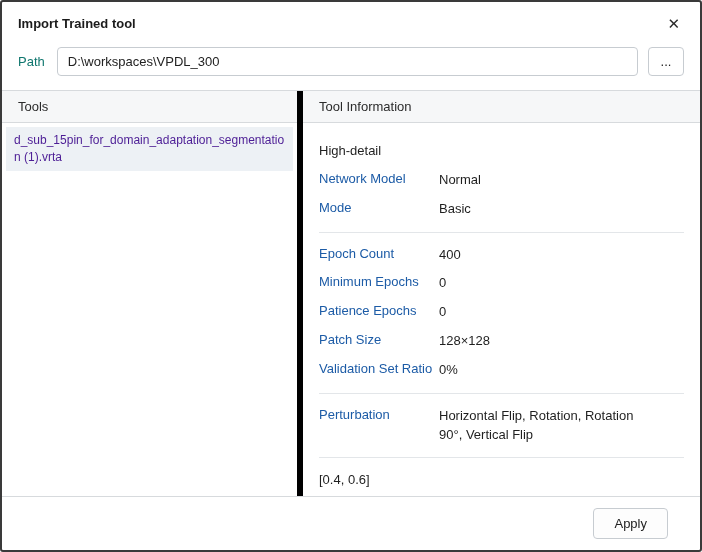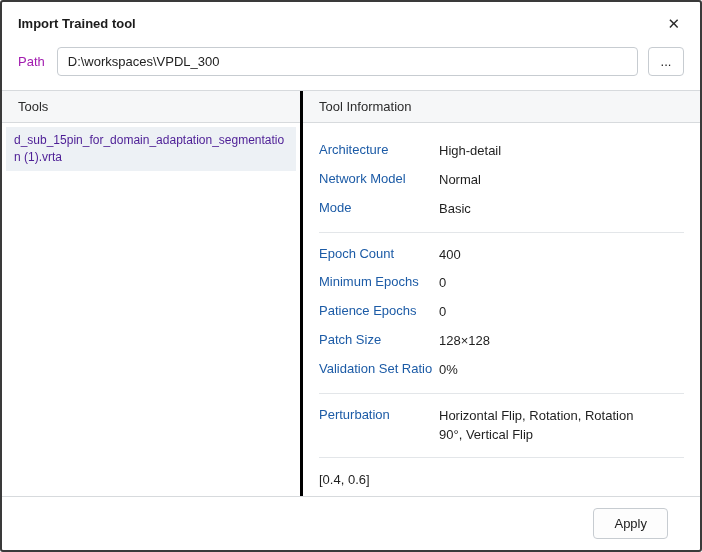--- a/index.html
+++ b/index.html
@@ -21,21 +21,21 @@
   .close-btn {
     font-size: 15px; color: #2b2b2b; cursor: pointer;
     line-height: 1; padding: 2px 4px; background: none; border: none;
     font-family: "Liberation Sans", sans-serif;
   }
   
   .path-row {
     display: flex; align-items: center;
     padding: 4px 16px 14px 16px;
   }
-  .path-label { font-size: 13px; color: #a21caf; margin-right: 12px; }
+  .path-label { font-size: 13px; color: #0f766e; margin-right: 12px; }
   .path-input {
     flex: 1; font-size: 13px; color: #222;
     border: 1px solid #c7ccd1; border-radius: 4px;
     padding: 6px 10px; background: #fff;
     font-family: "Liberation Sans", sans-serif;
   }
   .browse-btn {
     width: 36px; margin-left: 10px;
     font-size: 13px; color: #222;
     border: 1px solid #c7ccd1; border-radius: 4px;
@@ -43,21 +43,21 @@
     font-family: "Liberation Sans", sans-serif;
   }
   
   .panels {
     flex: 1; display: flex;
     border-top: 1px solid #d7dadd;
     border-bottom: 1px solid #d7dadd;
     min-height: 0;
   }
   .left-panel {
-    width: 301px; border-right: 3px solid #000000;
+    width: 301px; border-right: 6px solid #000000;
     display: flex; flex-direction: column;
   }
   .right-panel { flex: 1; display: flex; flex-direction: column; }
   .panel-header {
     background: #f6f7f8;
     border-bottom: 1px solid #d7dadd;
     padding: 8px 16px;
     font-size: 13px; color: #2b2b2b;
   }
   .tool-list { flex: 1; padding: 2px 2px; overflow: auto; }
@@ -120,21 +120,20 @@
       <div class="tool-list">
         <div class="tool-item">d_sub_15pin_for_domain_adaptation_segmentation (1).vrta</div>
       </div>
     </div>
 
     <div class="right-panel">
       <div class="panel-header">Tool Information</div>
       <div class="info-content">
 
         <div class="info-row">
-          <span class="info-key">Architecture</span>
           <span class="info-val">High-detail</span>
         </div>
         <div class="info-row">
           <span class="info-key">Network Model</span>
           <span class="info-val">Normal</span>
         </div>
         <div class="info-row">
           <span class="info-key">Mode</span>
           <span class="info-val">Basic</span>
         </div>

